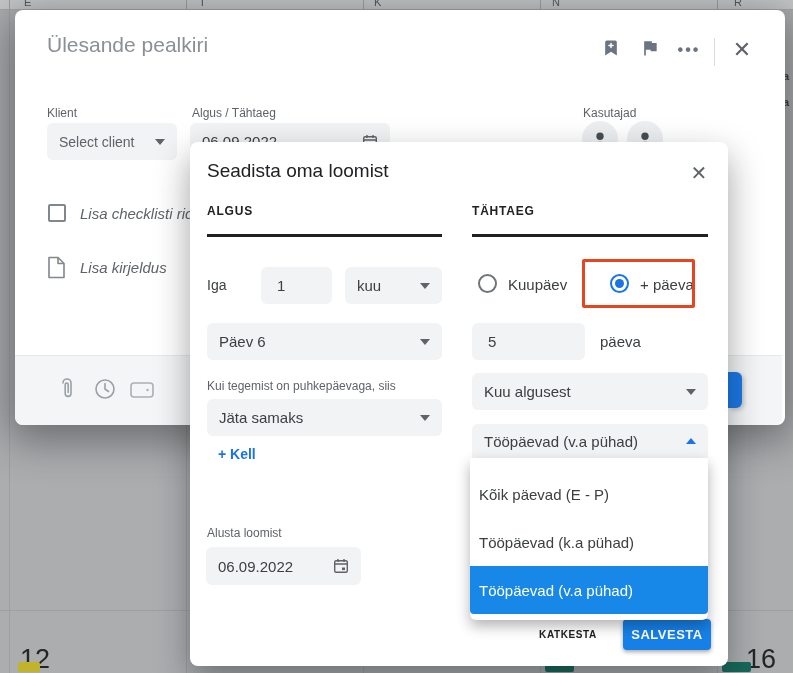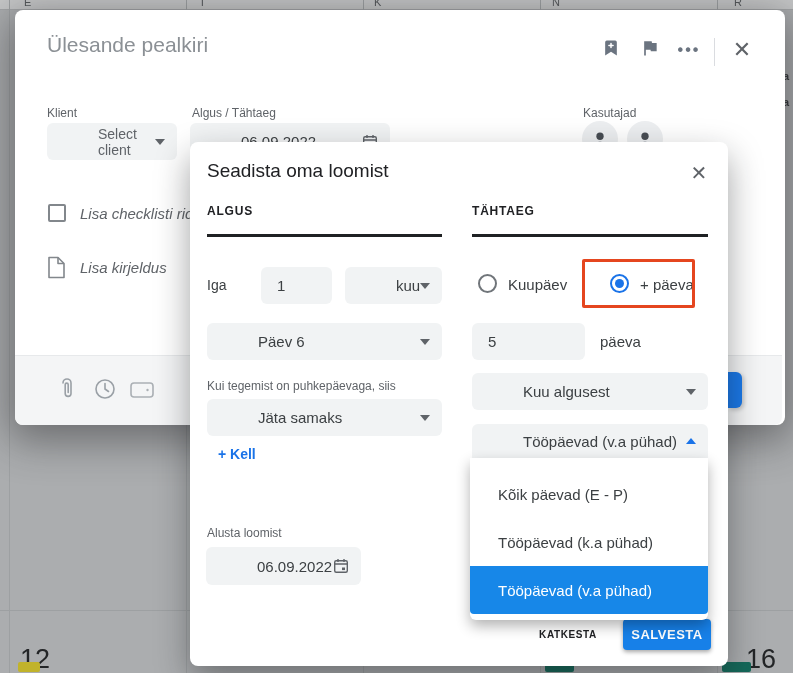--- a/index.html
+++ b/index.html
@@ -18,21 +18,21 @@
 
   
   .panel{background:#fff;border-radius:8px;}
   #task-dialog{left:15px;top:10px;width:770px;height:415px;box-shadow:0 10px 40px 6px rgba(30,32,34,.45);}
   #recurrence-modal{left:190px;top:142px;width:538px;height:524px;box-shadow:0 14px 34px rgba(20,22,24,.4);z-index:5;}
 
   .title-input{border:none;outline:none;background:transparent;font-size:21px;color:#5f6368;width:100%;}
   .title-input::placeholder{color:#8b9095;}
   .lbl{font-size:12px;color:#5f6368;}
   .field{background:#f1f3f4;border-radius:6px;display:flex;align-items:center;font-size:15px;color:#3c4043;padding:0 12px;}
-  .field .grow{flex:1;margin-left:39px;}
+  .field .grow{flex:1;}
   .num-input{background:#f1f3f4;border-radius:6px;border:none;outline:none;font-size:15px;color:#3c4043;padding:0 0 0 16px;}
   .sel-text{font-size:15px;color:#3c4043;}
   .client-text{font-size:14px;color:#5f6368;}
   .italic-ph{font-size:15px;font-style:italic;color:#5f6368;white-space:nowrap;}
 
   .dlg-footer{left:0;top:345px;width:767px;height:70px;background:#f4f5f6;border-top:1px solid #e7e9eb;border-radius:0 0 8px 8px;}
   .avatar{width:36px;height:36px;border-radius:50%;background:#eceef0;overflow:hidden;display:flex;align-items:center;justify-content:center;}
 
   .icon-btn{display:flex;align-items:center;justify-content:center;cursor:pointer;}
   .x-icon{font-size:22px;color:#5f6368;line-height:1;}
@@ -44,21 +44,21 @@
   .col-head{font-size:12px;font-weight:700;letter-spacing:.8px;color:#202124;}
   .col-rule{height:3px;background:#1f2123;}
   .small-lbl{font-size:12px;color:#5f6368;}
   .radio{width:19px;height:19px;border-radius:50%;border:2px solid #70757a;background:#fff;}
   .radio.on{border-color:#1a73e8;display:flex;align-items:center;justify-content:center;}
   .radio.on::after{content:"";width:9px;height:9px;border-radius:50%;background:#1a73e8;}
   .radio-lbl{font-size:15px;color:#3c4043;}
   .red-box{border:3px solid #e5461f;border-radius:2px;z-index:3;}
   .link-blue{font-size:14px;font-weight:700;color:#1a73e8;cursor:pointer;}
   .menu{background:#fff;border-radius:0 0 6px 6px;box-shadow:0 6px 14px rgba(0,0,0,.3);z-index:4;}
-  .menu-opt{height:48px;display:flex;align-items:center;padding-left:28px;font-size:15px;color:#3c4043;cursor:pointer;}
+  .menu-opt{height:48px;display:flex;align-items:center;padding-left:9px;font-size:15px;color:#3c4043;cursor:pointer;}
   .menu-opt.hl{background:#1787e8;color:#fff;border-radius:0 0 4px 4px;}
   .txt-btn{font-size:10px;font-weight:700;letter-spacing:.6px;color:#202124;display:flex;align-items:center;justify-content:center;cursor:pointer;}
   .save-btn{background:#1780e8;border-radius:4px;color:#fff;font-size:13px;font-weight:700;letter-spacing:.5px;display:flex;align-items:center;justify-content:center;box-shadow:0 2px 4px rgba(0,0,0,.35);cursor:pointer;}
   .btn-frag{background:#1a78e8;border-radius:0 6px 6px 0;box-shadow:2px 2px 4px rgba(0,0,0,.2);}
   .checkbox{width:18px;height:18px;border:2px solid #82878c;border-radius:2px;background:#fff;}
   svg{display:block;}
 </style>
 </head>
 <body>
 

